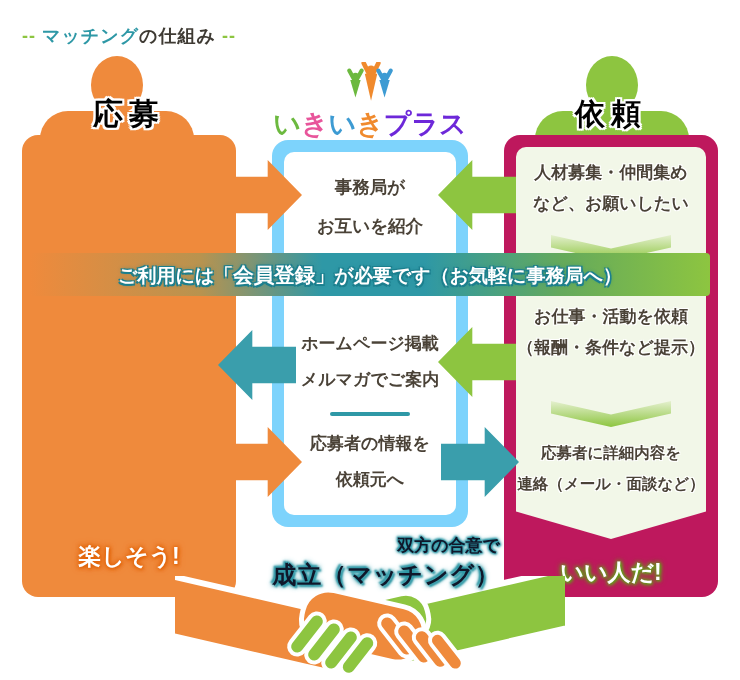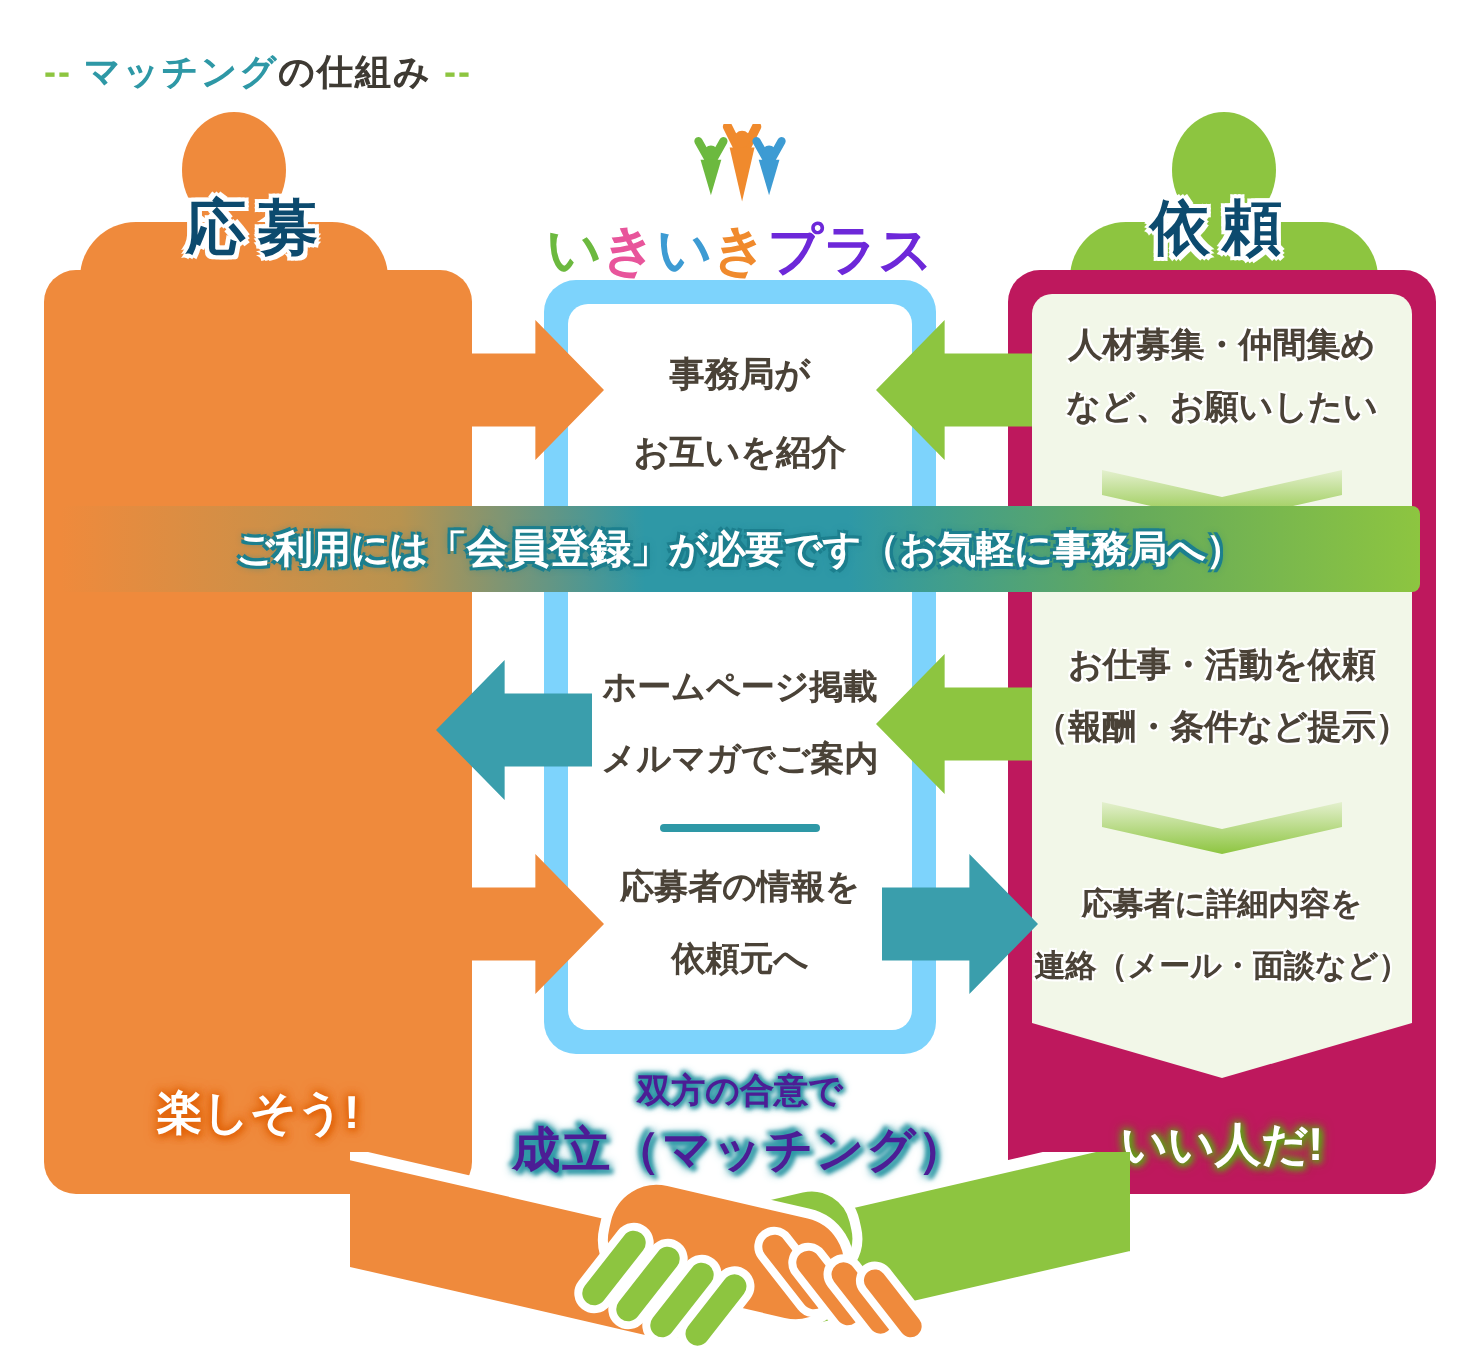--- a/index.html
+++ b/index.html
@@ -18,21 +18,21 @@
   #logo-name { font-size:27px; font-weight:bold; margin-top:0px; letter-spacing:0px; }
   .lg-c0 { color:#6CB93F; } .lg-c1 { color:#E8559B; } .lg-c2 { color:#3D9BD3; }
   .lg-c3 { color:#F08A2D; } .lg-plus { color:#6d28d9; }
 
   
   .head { position:absolute; width:52px; height:58px; border-radius:50%; z-index:0; }
   .shoulders { position:absolute; width:154px; height:44px; border-radius:28px 28px 0 0; z-index:0; }
   .orange-fill { background:#EF8A3C; }
   .green-fill  { background:#8DC540; }
   .role-label { position:absolute; width:214px; text-align:center; font-size:30px; font-weight:bold;
-    color:#0c4a6e; z-index:2; letter-spacing:6px;
+    color:#000000; z-index:2; letter-spacing:6px;
     text-shadow:-2px -2px 0 #fff,2px -2px 0 #fff,-2px 2px 0 #fff,2px 2px 0 #fff,0 -2px 0 #fff,0 2px 0 #fff,-2px 0 0 #fff,2px 0 0 #fff; }
 
   
   .col { position:absolute; top:135px; width:214px; height:462px; border-radius:16px; z-index:1; }
   #col-left  { left:22px;  background:#EF8A3C; }
   #col-right { left:504px; background:#be185d; }
   .col-inner { position:absolute; left:12px; top:12px; width:190px; height:392px; border-radius:10px;
                clip-path:polygon(0 0,100% 0,100% 93%,50% 100%,0 93%); }
   #col-left  .col-inner { background:#FBF1E5; }
   #col-right .col-inner { background:#F2F7E8; }
@@ -70,21 +70,21 @@
 
   
   .harrow { position:absolute; width:78px; height:70px; z-index:4; }
   .arr-right { clip-path:polygon(0 24%,56% 24%,56% 0,100% 50%,56% 100%,56% 76%,0 76%); }
   .arr-left  { clip-path:polygon(100% 24%,44% 24%,44% 0,0 50%,44% 100%,44% 76%,100% 76%); }
   .fill-orange { background:#EF8A3C; }
   .fill-teal   { background:#3A9EAC; }
   .fill-green  { background:#8DC540; }
 
   
-  #conclusion { position:absolute; top:534px; left:240px; width:260px; text-align:center; z-index:6; color:#4c1d95; }
+  #conclusion { position:absolute; top:534px; left:240px; width:260px; text-align:right; z-index:6; color:#0f172a; }
   #conclusion .c1 { font-size:17px; font-weight:bold;
     text-shadow:0 0 3px #2E98A6,0 0 3px #2E98A6,0 0 5px #2E98A6,1px 1px 2px #2E98A6,-1px -1px 2px #2E98A6; }
   #conclusion .c2 { font-size:24px; font-weight:bold; margin-top:2px; letter-spacing:1px;
     text-shadow:0 0 3px #2E98A6,0 0 4px #2E98A6,0 0 6px #2E98A6,2px 2px 2px #2E98A6,-2px -2px 2px #2E98A6; }
 
   #handshake { position:absolute; left:175px; top:576px; z-index:2; }
 </style>
 </head>
 <body>
 
@@ -146,21 +146,21 @@
     </div>
   </div>
 
   <div class="col" id="col-right">
     <div class="col-inner">
       <div class="boxtext fs17" style="top:10px;">
         <div>人材募集・仲間集め</div>
         <div>など、お願いしたい</div>
       </div>
       <div class="chevron chev-green" style="top:88px;"></div>
-      <div class="boxtext fs17" style="top:170px;">
+      <div class="boxtext fs17" style="top:154px;">
         <div>お仕事・活動を依頼</div>
         <div>（報酬・条件など提示）</div>
       </div>
       <div class="chevron chev-green" style="top:254px;"></div>
       <div class="boxtext fs16" style="top:290px;">
         <div>応募者に詳細内容を</div>
         <div>連絡（メール・面談など）</div>
       </div>
     </div>
     <div class="outcome glow-green">いい人だ!</div>

